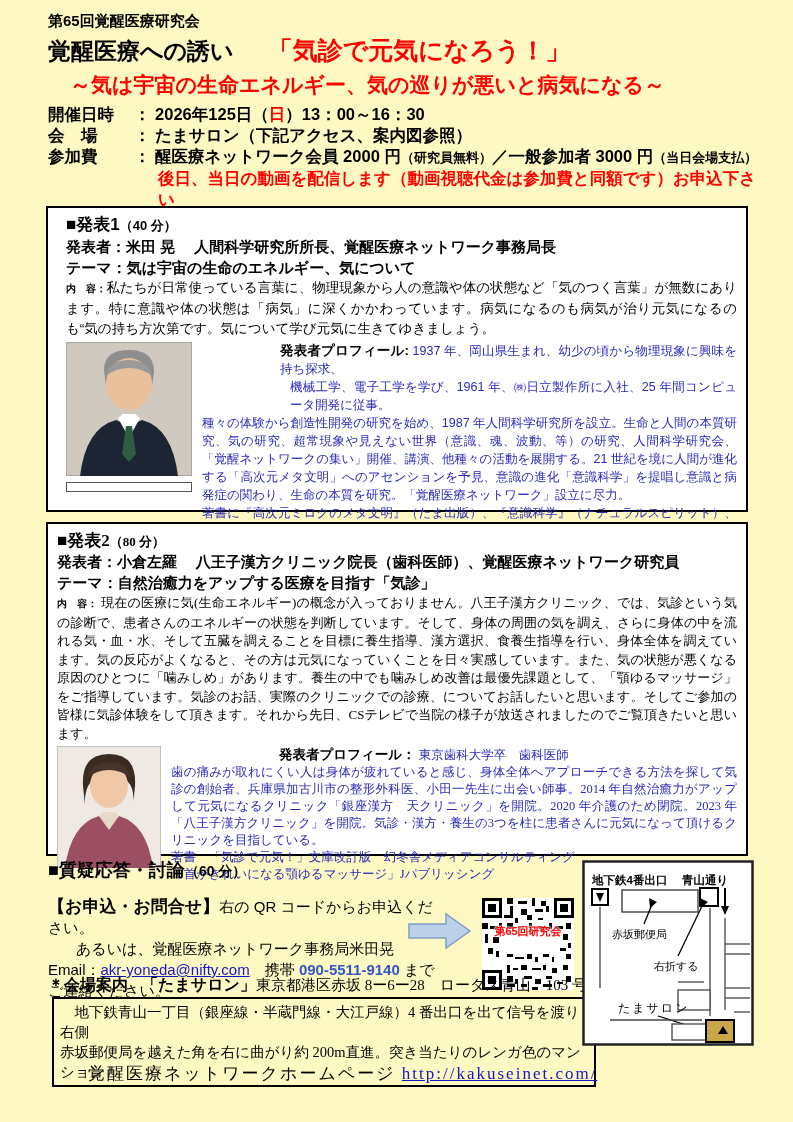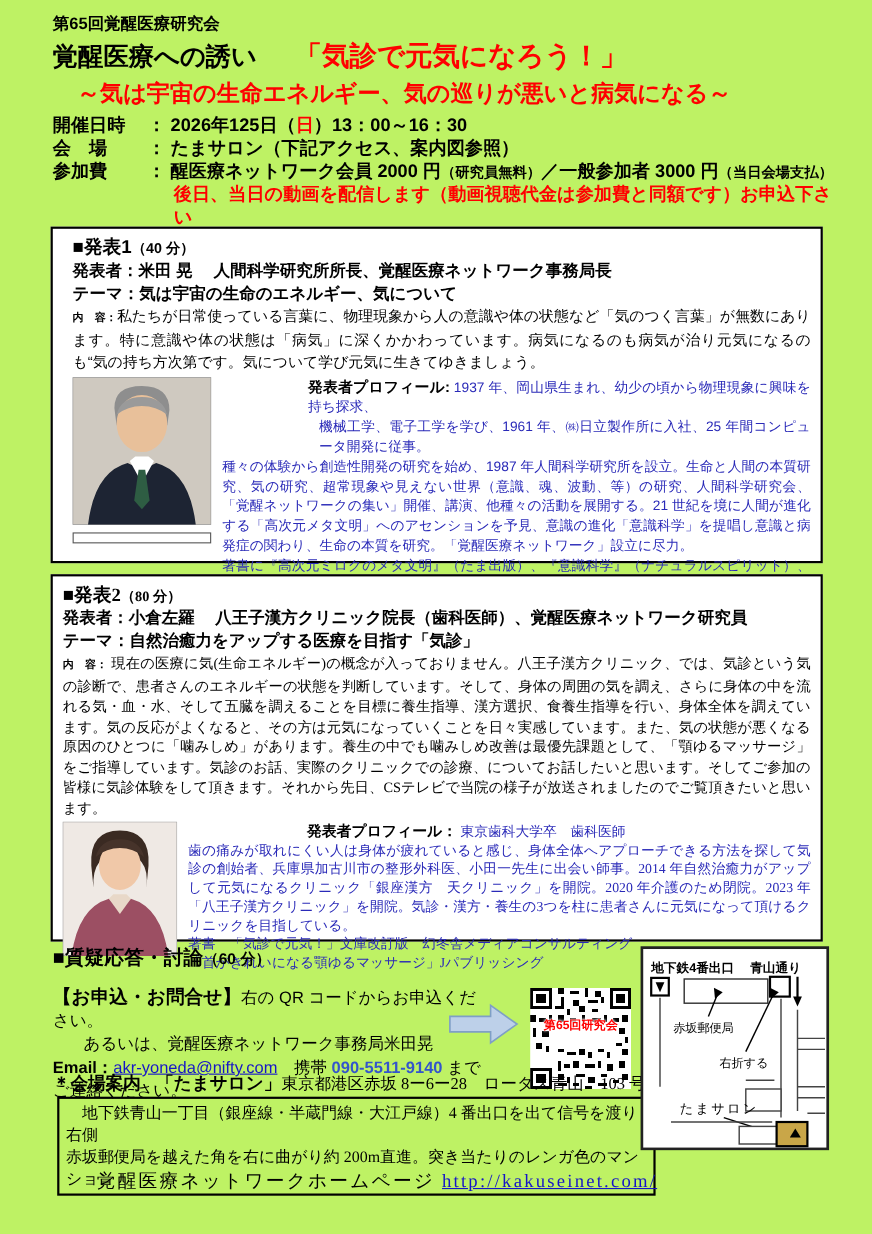--- a/index.html
+++ b/index.html
@@ -1,16 +1,16 @@
 <!DOCTYPE html>
 <html><head>
 <meta charset="utf-8">
 <style>
   html,body{margin:0;padding:0;background:#ffffff;}
-  .page{position:relative;width:793px;height:1122px;background:#bef264;overflow:hidden;
+  .page{position:relative;width:793px;height:1122px;background:#fef9c3;overflow:hidden;
         font-family:"Liberation Sans","DejaVu Sans",sans-serif;color:#000;}
   .abs{position:absolute;}
   .red{color:#ff0000;}
 
   .series{top:12px;left:48px;font-size:15px;font-weight:bold;}
   .title{top:34px;left:48px;font-size:23px;font-weight:bold;white-space:nowrap;}
   .title .red{font-size:25px;margin-left:34px;}
   .subtitle{top:71px;left:70px;font-size:21px;font-weight:bold;color:#ff0000;white-space:nowrap;}
 
   .info{top:104px;left:48px;font-size:16.5px;font-weight:bold;line-height:21px;width:710px;}
@@ -32,21 +32,21 @@
   .prof-head2{padding-left:88px;}
   .photo-strip{border:1px solid #555;height:8px;margin-top:2px;}
 
   .qa-head{top:858px;left:48px;font-size:18px;font-weight:bold;}
   .qa-head .dur{font-size:14px;font-weight:bold;}
 
   .apply{top:896px;left:48px;width:400px;font-size:15px;line-height:21px;}
   .apply .h{font-size:17px;font-weight:bold;}
   .apply .ind{padding-left:28px;}
   .apply a{color:#1515c8;}
-  .apply .email-lbl{font-weight:bold;}
+  .apply .email-lbl{font-weight:normal;}
   .apply .phone{color:#3355cc;font-weight:bold;}
 
   .big-arrow{top:912px;left:408px;}
   .qr-wrap{top:898px;left:482px;width:92px;height:92px;}
   .qr-label{position:absolute;left:50%;top:26px;transform:translateX(-50%);
             font-size:11px;font-weight:bold;color:#ff0000;white-space:nowrap;
             text-shadow:0 0 2px #fff,0 0 2px #fff,0 0 3px #fff;}
 
   .venue-line{top:975px;left:48px;font-size:15px;white-space:nowrap;}
   .venue-line .h{font-weight:bold;font-size:16px;}

